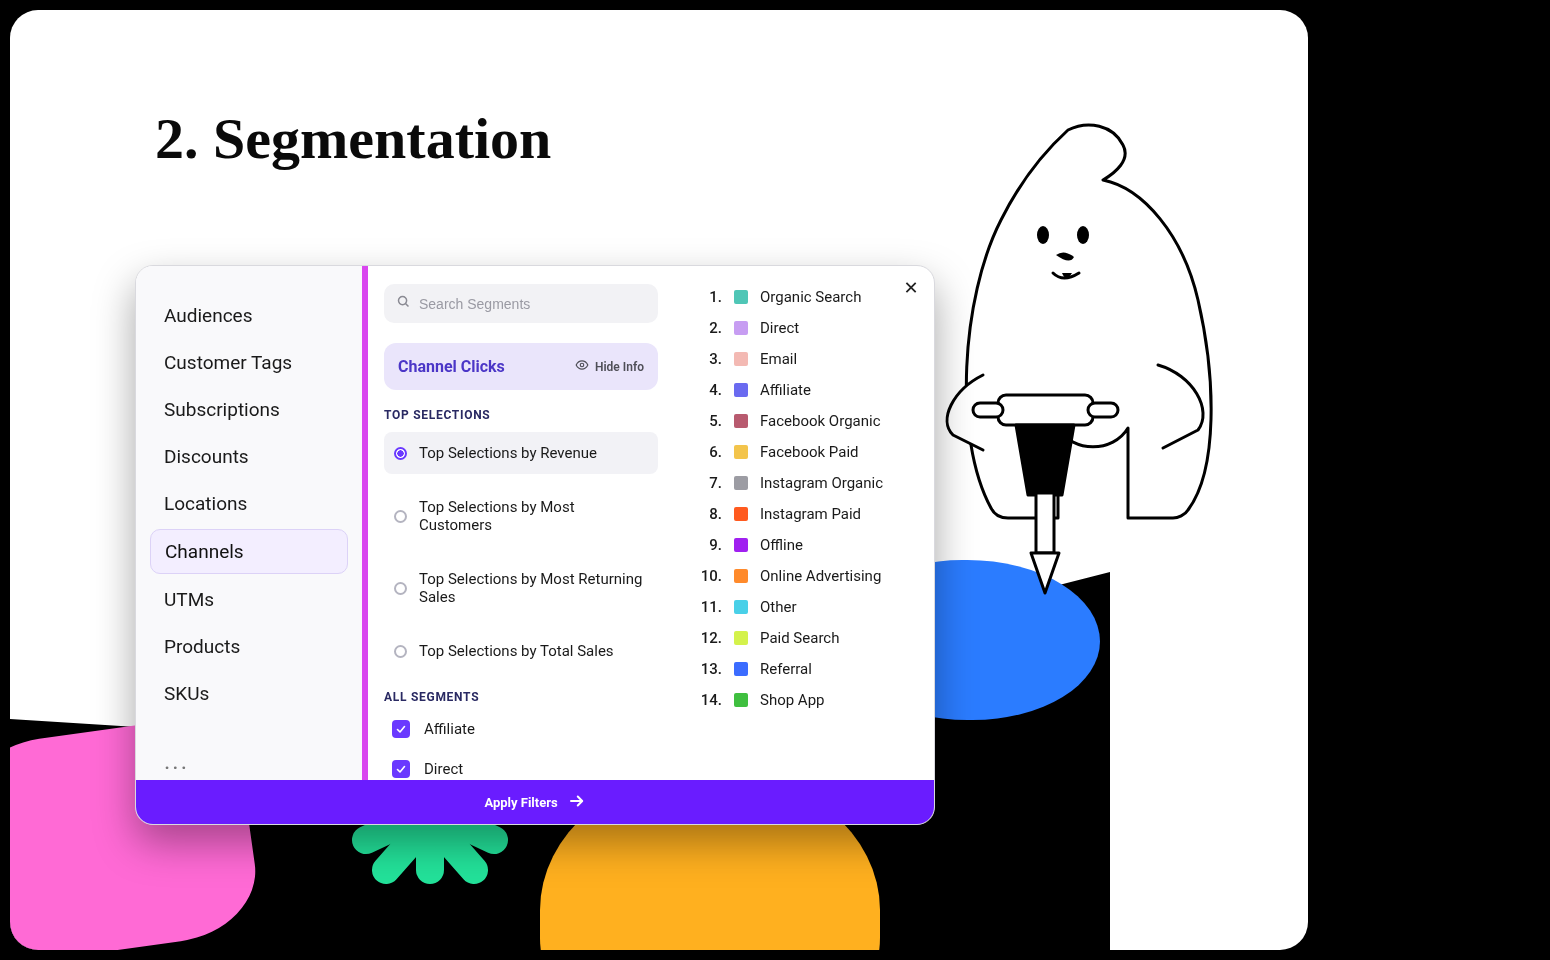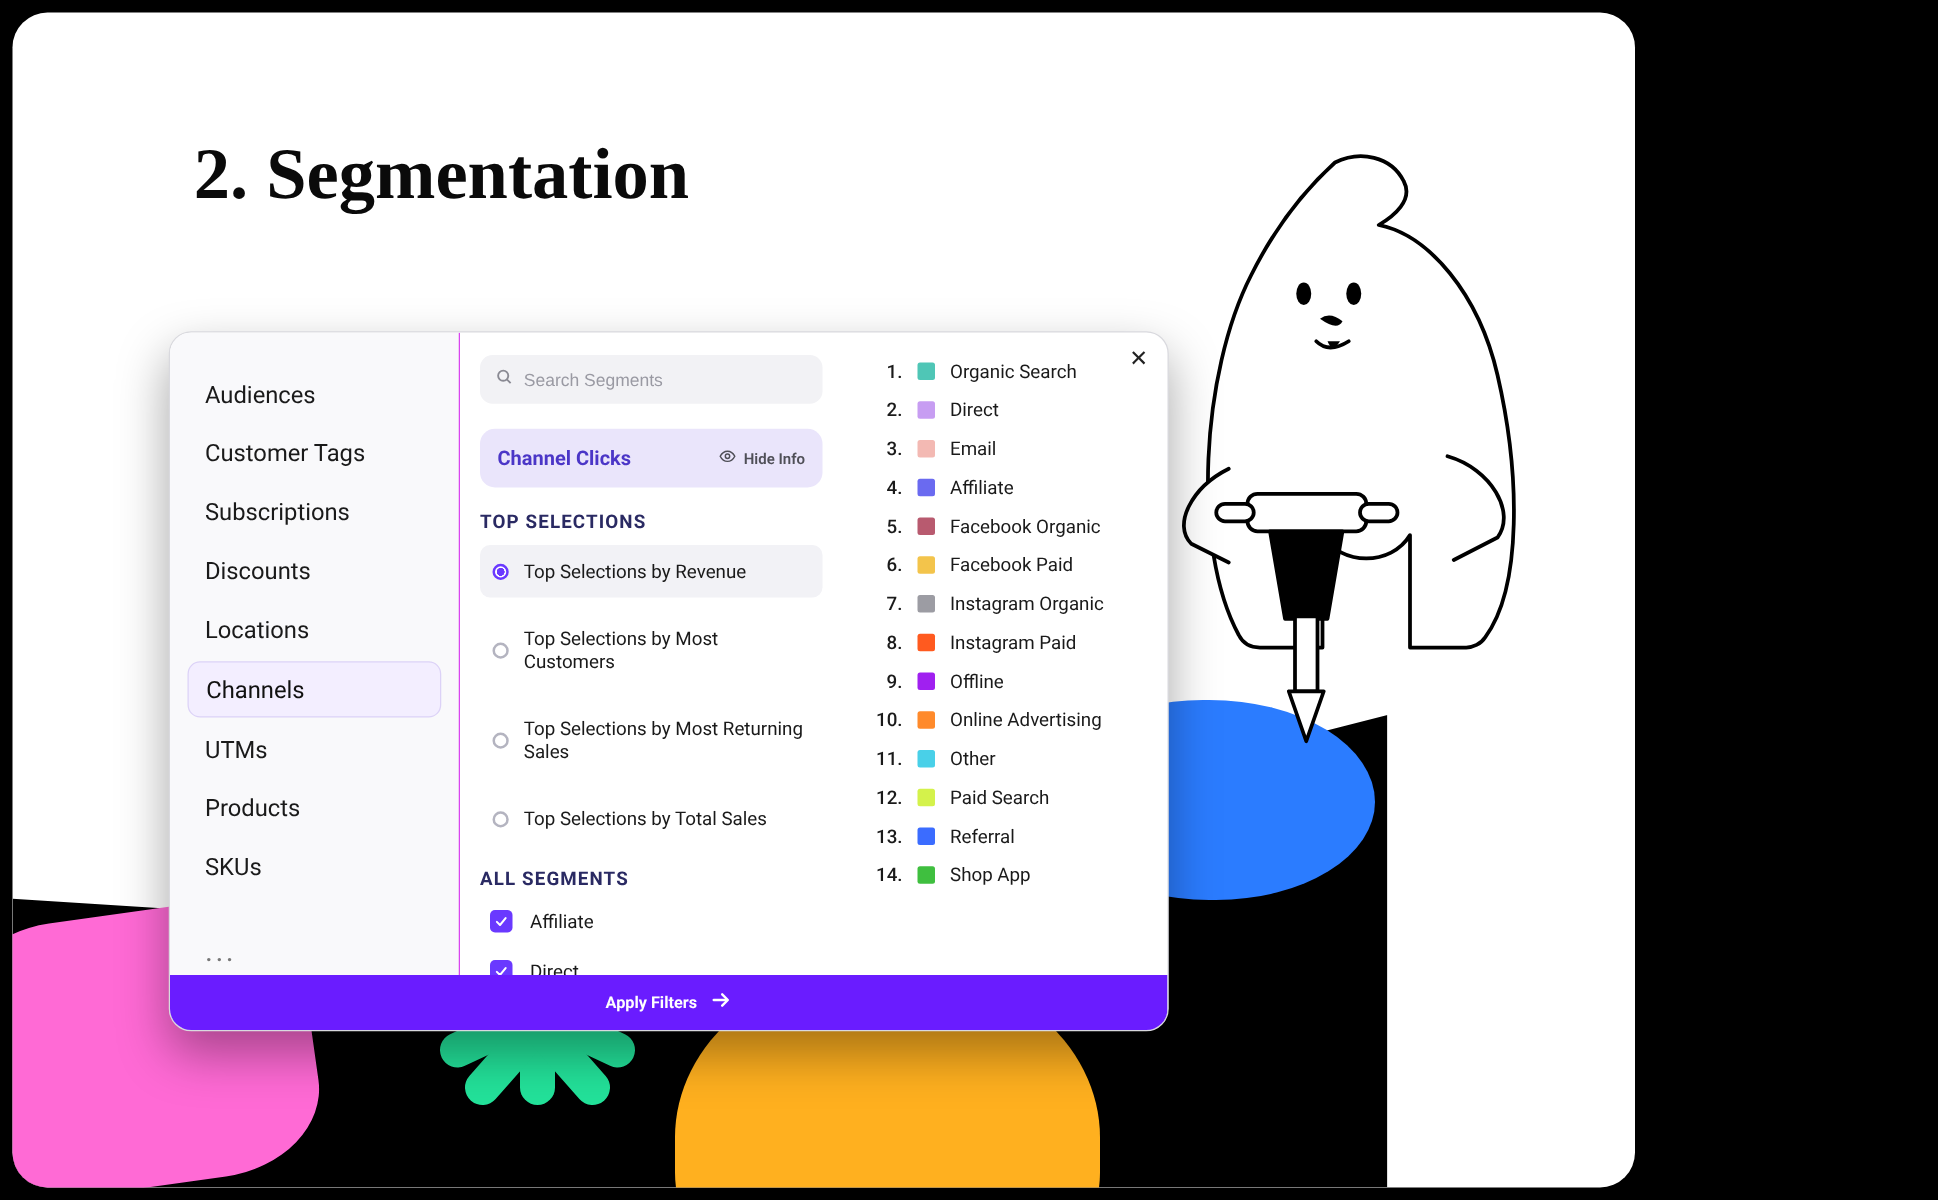--- a/index.html
+++ b/index.html
@@ -97,21 +97,21 @@
     cursor: pointer;
     font-size: 18px;
     color: #222;
     z-index: 20;
   }
 
   
   .sidebar {
     width: 232px;
     background: #f9f9fb;
-    border-right: 1px solid #d946ef;
+    border-right: 6px solid #d946ef;
     padding: 28px 14px 0 14px;
     display: flex;
     flex-direction: column;
     gap: 4px;
   }
   .side-item {
     padding: 10px 14px;
     font-size: 19px;
     color: #1a1a1a;
     border-radius: 10px;
@@ -161,21 +161,21 @@
   }
   .panel-title { color: #4b36c7; font-weight: 700; font-size: 16px; }
   .hide-info {
     display: flex; align-items: center; gap: 6px;
     font-size: 12px; color: #4f4f57; cursor: pointer;
     font-weight: 600;
   }
 
   .section-label {
     margin-top: 18px;
-    font-size: 15px;
+    font-size: 12px;
     font-weight: 700;
     letter-spacing: .06em;
     color: #2a2a63;
   }
   .ts-list { margin-top: 10px; display: flex; flex-direction: column; gap: 12px; }
   .ts-item {
     display: flex; align-items: center; gap: 12px;
     padding: 12px 10px;
     border-radius: 8px;
     font-size: 15px;

